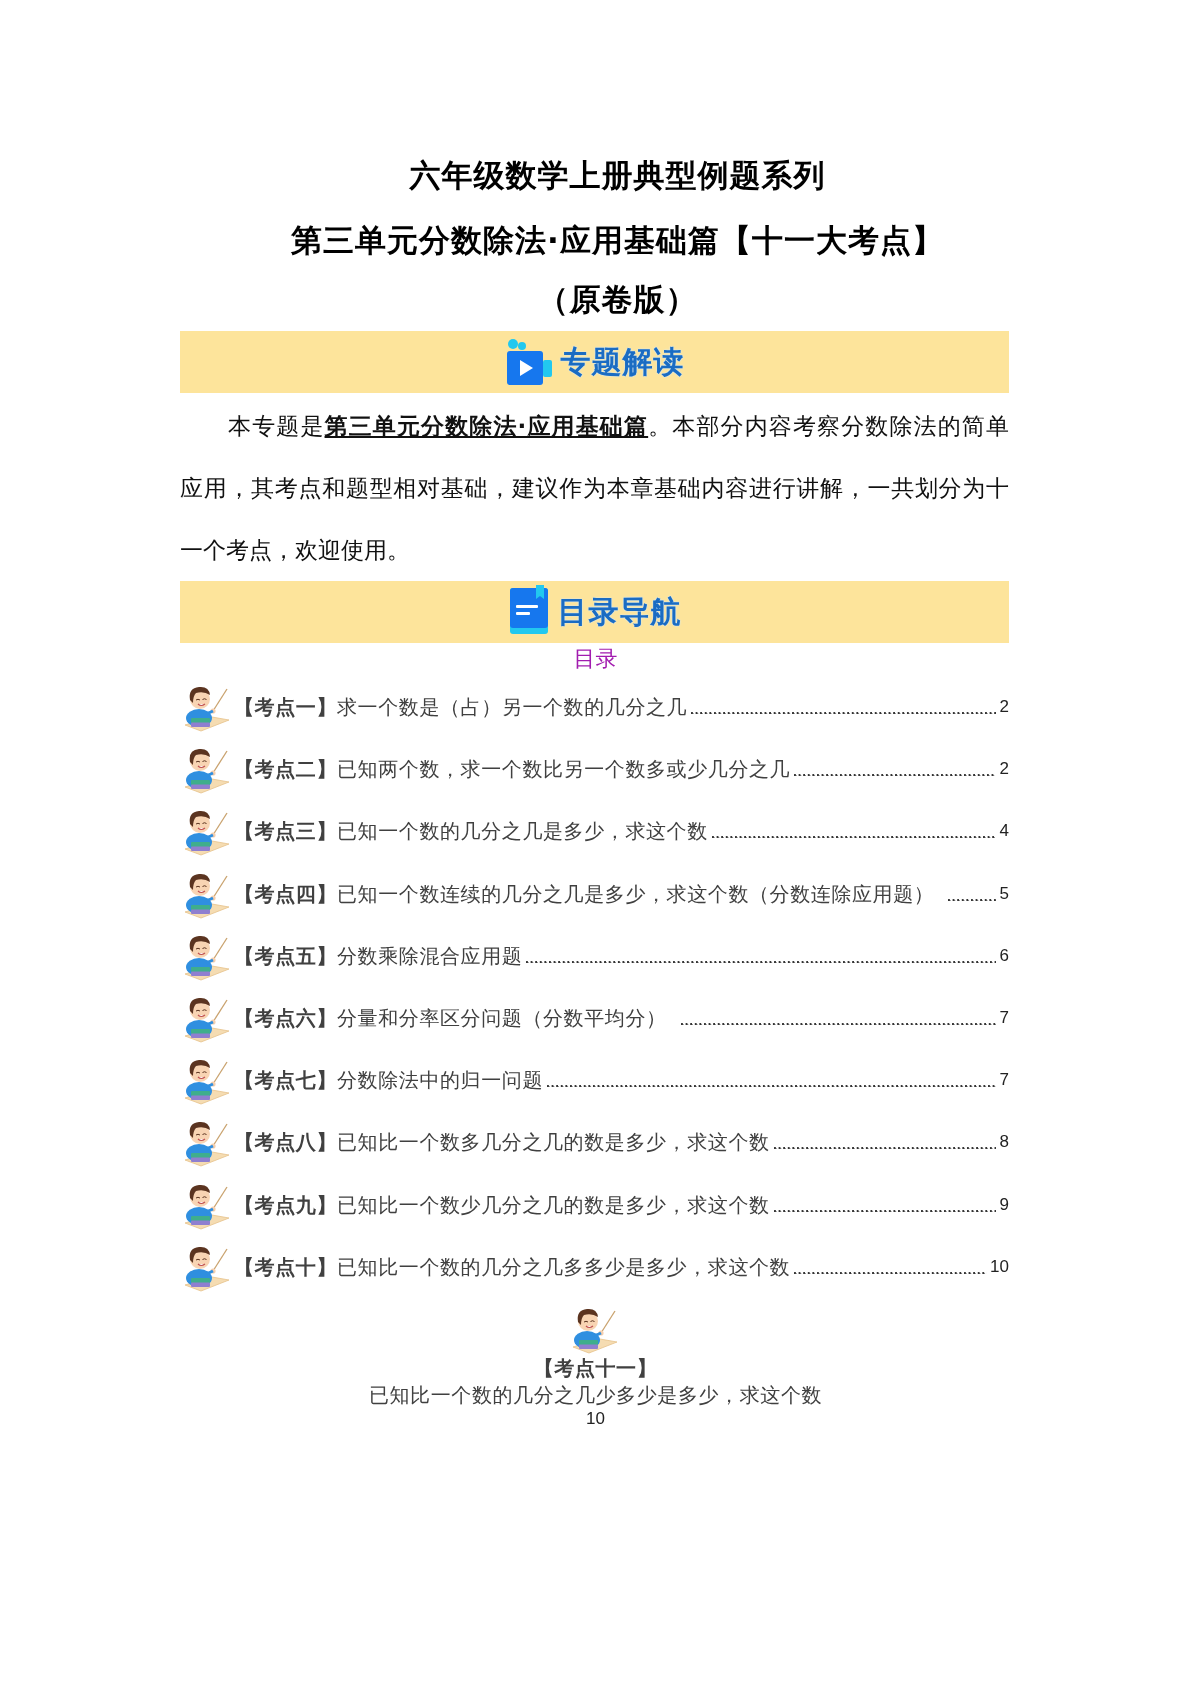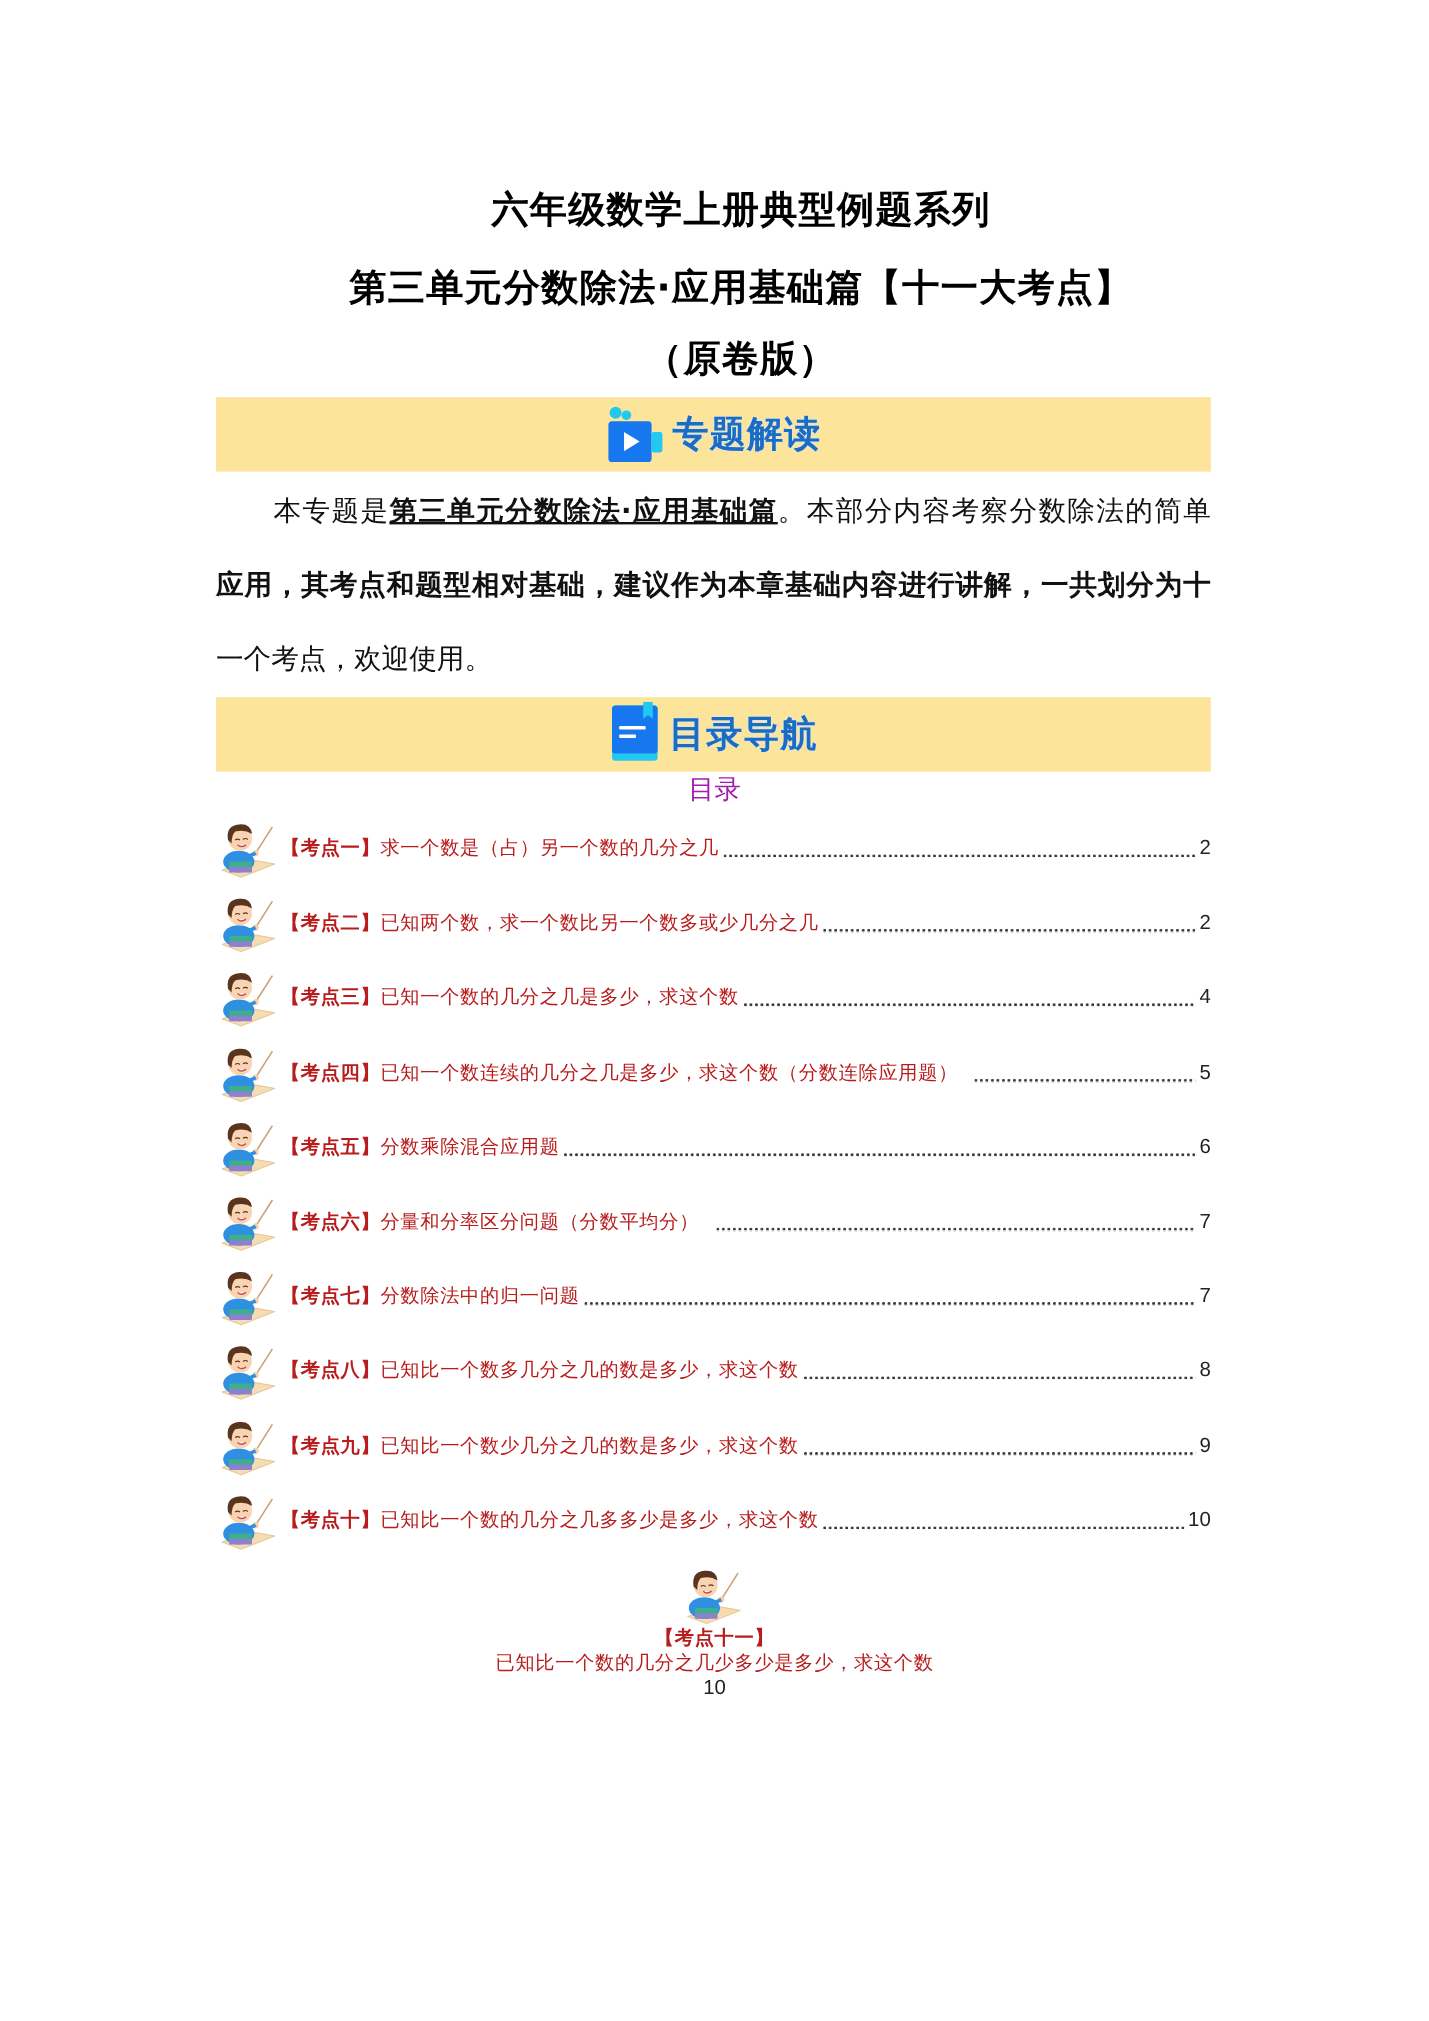--- a/index.html
+++ b/index.html
@@ -37,21 +37,21 @@
     .toc-title{
       position:absolute;left:0;width:1191px;top:645px;text-align:center;
       font-size:22px;line-height:28px;color:#a21caf;
     }
     .toc-row{
       position:absolute;left:182px;width:827px;height:52px;
       display:flex;align-items:center;cursor:pointer;
     }
     .teacher{width:48px;height:52px;flex:0 0 48px;margin-right:4px;}
     .teacher svg{display:block;}
-    .toc-label,.toc-text{font-size:16px;letter-spacing:0.6px;color:#b91c1c;white-space:nowrap;}
+    .toc-label,.toc-text{font-size:20px;letter-spacing:0.6px;color:#404040;white-space:nowrap;}
     .toc-label{font-weight:bold;}
     .leader{
       flex:1 1 auto;height:16px;margin:0 3px 0 4px;align-self:center;
       background-image:radial-gradient(circle at 1.2px 1.2px,#333 1px,transparent 1.3px);
       background-size:4.6px 3px;background-repeat:repeat-x;background-position:left 12px;
       position:relative;top:1px;
     }
     .page-num{
       font-family:"Liberation Sans",sans-serif;font-size:17px;color:#222;min-width:10px;text-align:right;
     }
@@ -93,21 +93,21 @@
         <rect x="38" y="22" width="9" height="17" rx="2" fill="#22c8ef"></rect>
       </svg>
     </span>
     <span class="band-text">专题解读</span>
   </div>
 </div>
 
 <div class="intro-line justify" style="top:395px;padding-left:48px;">
   <span>本专题是</span><span class="b">第三单元分数除法·应用基础篇</span><span>。本部分内容考察分数除法的简单</span>
 </div>
-<div class="intro-line justify" style="top:457px;font-weight:bold;">应用，其考点和题型相对基础，建议作为本章基础内容进行讲解，一共划分为十</div>
+<div class="intro-line justify" style="top:457px;">应用，其考点和题型相对基础，建议作为本章基础内容进行讲解，一共划分为十</div>
 <div class="intro-line" style="top:519px;">一个考点，欢迎使用。</div>
 
 <div class="band" style="top:581px;">
   <div class="band-group">
     <span class="band-icon">
       <svg width="46" height="54" viewBox="0 0 46 54">
         <rect x="2" y="3" width="38" height="46" rx="3" fill="#22c8ef"></rect>
         <rect x="2" y="3" width="38" height="40" rx="3" fill="#1677ee"></rect>
         <path d="M28 0 h8 v14 l-4 -3 l-4 3 z" fill="#22c8ef"></path>
         <rect x="8" y="20" width="22" height="3" rx="1" fill="#ffffff"></rect>

